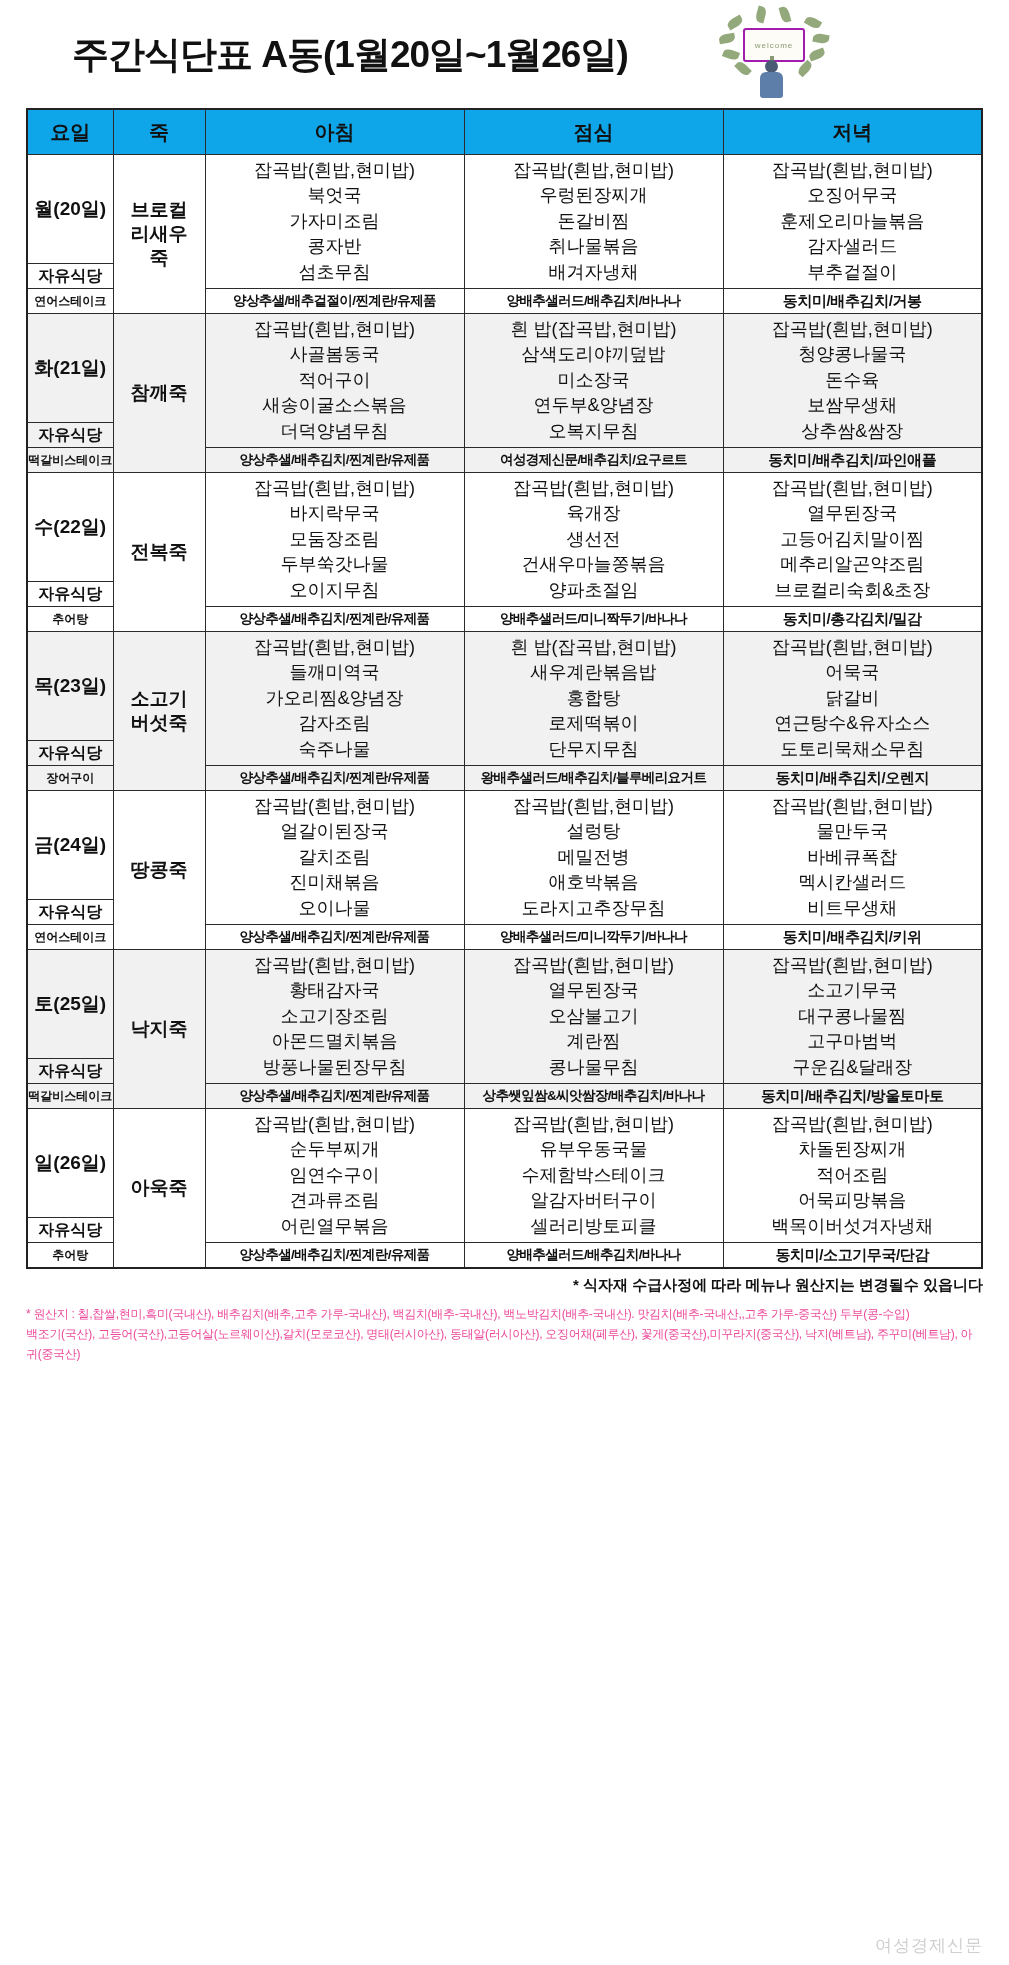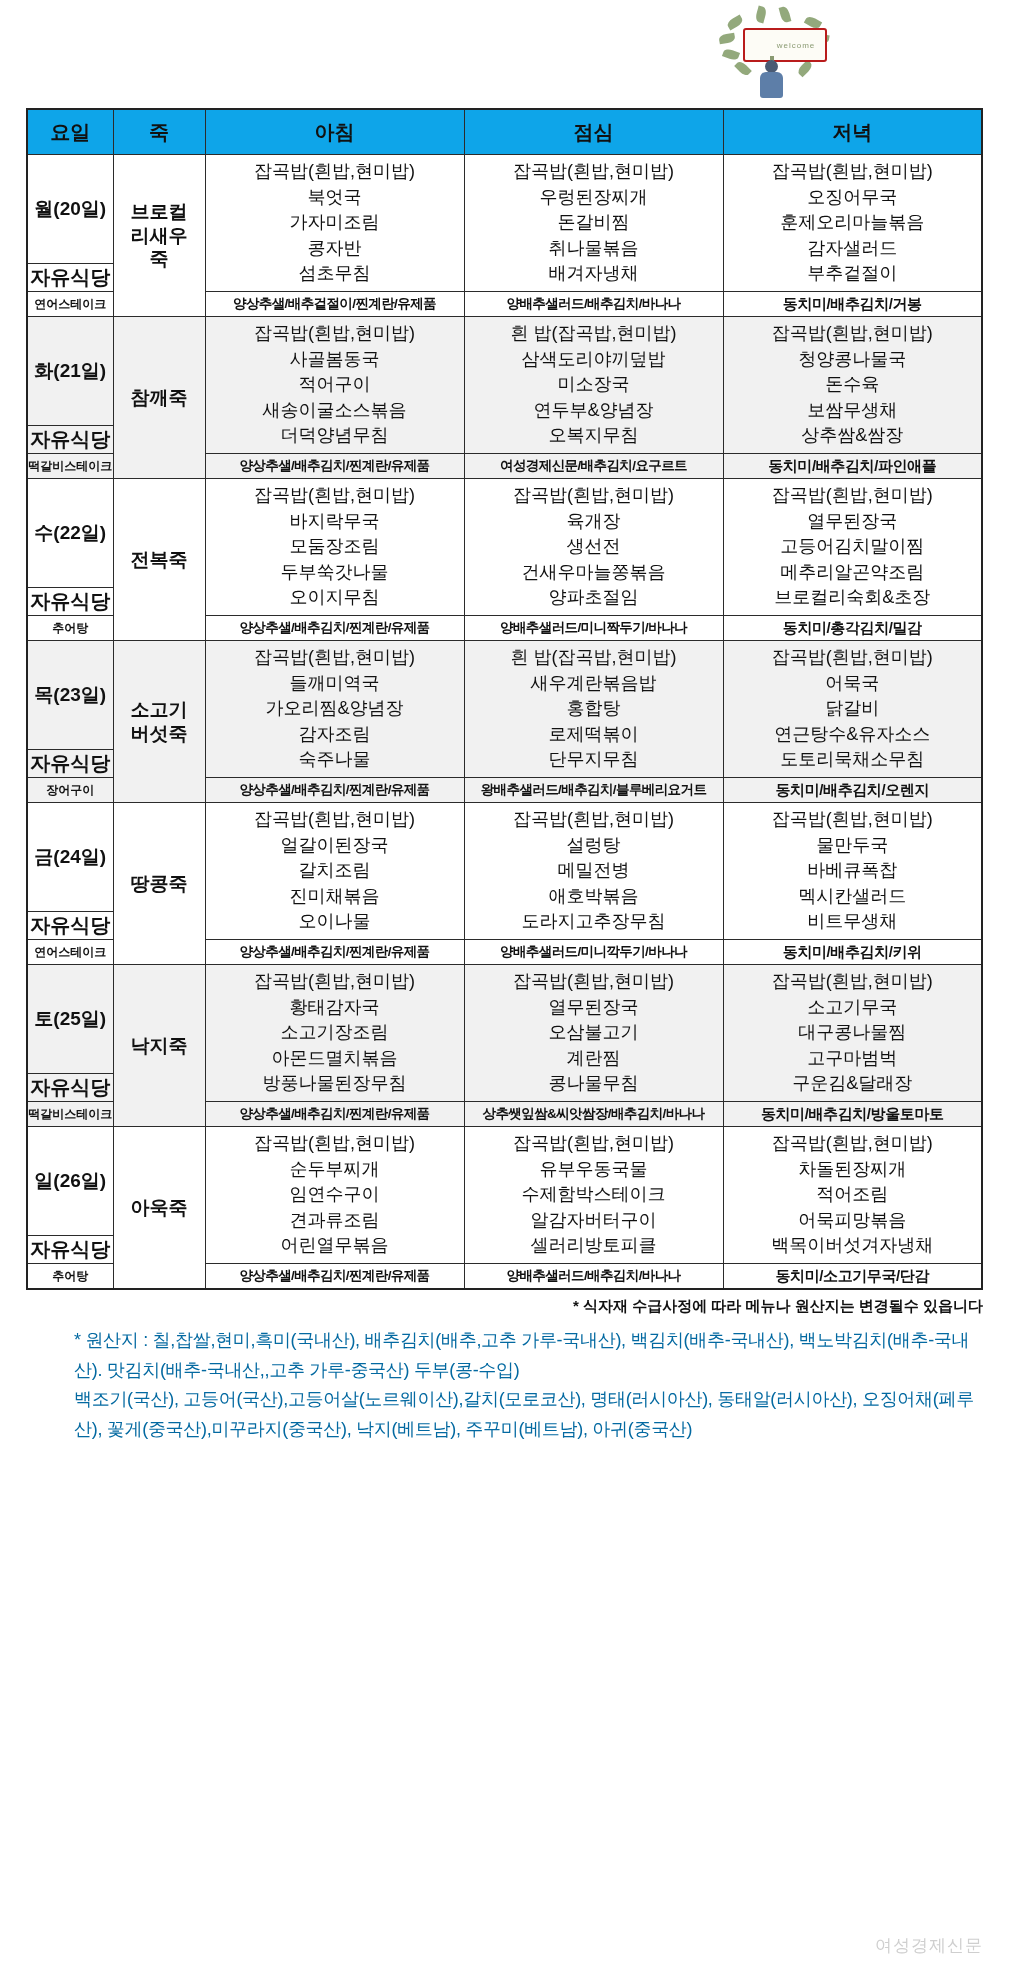--- a/index.html
+++ b/index.html
@@ -44,30 +44,29 @@
     top: 8px;
     width: 120px;
     height: 96px;
   }
   .wreath .plaque {
     position: absolute;
     left: 30px;
     top: 20px;
     width: 58px;
     height: 30px;
-    border: 2px solid #b91c1c;
+    border: 2px solid #a21caf;
     border-radius: 3px;
     background: #fdfcf6;
     display: flex;
     align-items: center;
     justify-content: center;
     font-size: 8px;
     color: #8a9a72;
     letter-spacing: 1px;
-    padding-left: 22px;
   }
   .wreath .post {
     position: absolute;
     left: 57px;
     top: 48px;
     width: 4px;
     height: 22px;
     background: #8a9a72;
   }
   .wreath .person {
@@ -138,21 +137,21 @@
     line-height: 1.25;
   }
   .mealcell {
     font-size: 18px;
     line-height: 1.42;
     padding: 7px 2px 6px;
   }
   .mealcell .line { white-space: nowrap; }
 
   .subrow-label {
-    font-size: 20px;
+    font-size: 16px;
     font-weight: bold;
     height: 24px;
   }
   .subrow-extra {
     font-size: 12px;
     font-weight: bold;
     height: 24px;
   }
   .sidecell {
     font-size: 13.5px;
@@ -168,41 +167,41 @@
 
   
   .note {
     margin-top: 7px;
     text-align: right;
     font-size: 15px;
     font-weight: bold;
   }
   .origin {
     margin-top: 10px;
-    font-size: 18px;
+    font-size: 12px;
     line-height: 1.65;
     letter-spacing: -0.3px;
-    color: #0369a1;
-    margin-left: 48px;
+    color: #ec4899;
   }
   .watermark {
     position: absolute;
     right: 26px;
     bottom: 8px;
     font-size: 17px;
     color: #cfcfcf;
     letter-spacing: 1px;
   }
 </style>
 </head>
 <body>
 
 <div class="page">
 
   <div class="header">
+    <div class="title">주간식단표 A동(1월20일~1월26일)</div>
     <div class="wreath">
       <div class="leaf" style="left:14px; top:10px; transform:rotate(-30deg);"></div>
       <div class="leaf" style="left:6px; top:26px; transform:rotate(-10deg);"></div>
       <div class="leaf" style="left:10px; top:42px; transform:rotate(20deg);"></div>
       <div class="leaf" style="left:22px; top:56px; transform:rotate(45deg);"></div>
       <div class="leaf" style="left:92px; top:10px; transform:rotate(210deg);"></div>
       <div class="leaf" style="left:100px; top:26px; transform:rotate(190deg);"></div>
       <div class="leaf" style="left:96px; top:42px; transform:rotate(160deg);"></div>
       <div class="leaf" style="left:84px; top:56px; transform:rotate(135deg);"></div>
       <div class="leaf" style="left:40px; top:2px; transform:rotate(-75deg);"></div>

